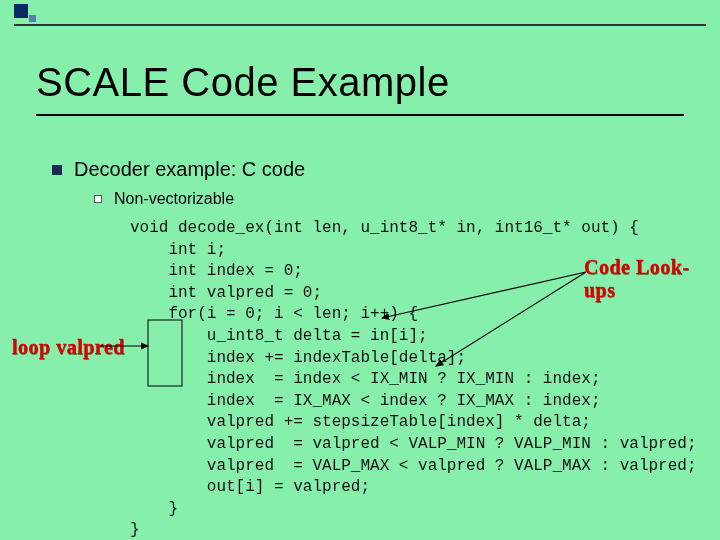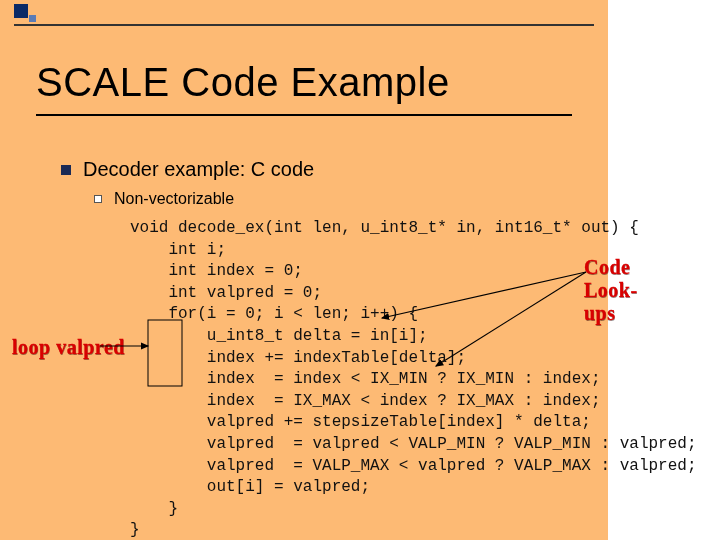--- a/index.html
+++ b/index.html
@@ -1,24 +1,24 @@
 <!DOCTYPE html>
 <html><head>
 <meta charset="utf-8">
 <style>
   * { margin: 0; padding: 0; box-sizing: border-box; }
   html, body { width: 720px; height: 540px; background: #fff; font-family: Arial, Helvetica, sans-serif; overflow: hidden; }
-  .slide { position: relative; width: 608px; height: 540px; background: #fdba74; }
+  .slide { position: relative; width: 720px; height: 540px; background: #86efac; }
   .accent-top { position: absolute; top: 4px; left: 14px; width: 28px; height: 18px; display: flex; gap: 1px; }
   .accent-top .big { width: 14px; height: 14px; background: #0a2a66; }
   .accent-top .small { width: 7px; height: 7px; background: #5a7bb5; align-self: flex-end; }
   .topline { position: absolute; top: 24px; left: 14px; right: 14px; height: 2px; background: #333; }
   .title { position: absolute; top: 60px; left: 36px; font-size: 40px; font-weight: 400; color: #000; letter-spacing: 0.5px; }
   .underline { position: absolute; top: 114px; left: 36px; right: 36px; height: 2px; background: #000; }
-  .bullet-row { position: absolute; left: 61px; display: flex; align-items: center; gap: 12px; }
+  .bullet-row { position: absolute; left: 52px; display: flex; align-items: center; gap: 12px; }
   .bullet-row.level1 { top: 158px; }
   .bullet-row.level2 { top: 190px; left: 94px; }
   .sq { width: 10px; height: 10px; background: #1a2a55; flex: 0 0 auto; }
   .sq.hollow { background: #fff; border: 1.5px solid #555; width: 8px; height: 8px; }
   .btxt { font-size: 20px; color: #000; }
   .btxt.sm { font-size: 16px; }
   .codebox { position: absolute; top: 218px; left: 130px; width: 540px; font-family: "Courier New", monospace; font-size: 16px; line-height: 1.35; white-space: pre; color: #111; }
   .annot { position: absolute; font-family: "Times New Roman", serif; font-weight: bold; color: #d80000; -webkit-text-stroke: 0.3px #d80000; text-shadow: 0.5px 0.5px 0 rgba(0,0,0,0.4); }
   .annot.left { top: 336px; left: 12px; font-size: 20px; letter-spacing: 0.5px; }
   .annot.right { top: 256px; left: 584px; font-size: 20px; letter-spacing: 0.5px; }

